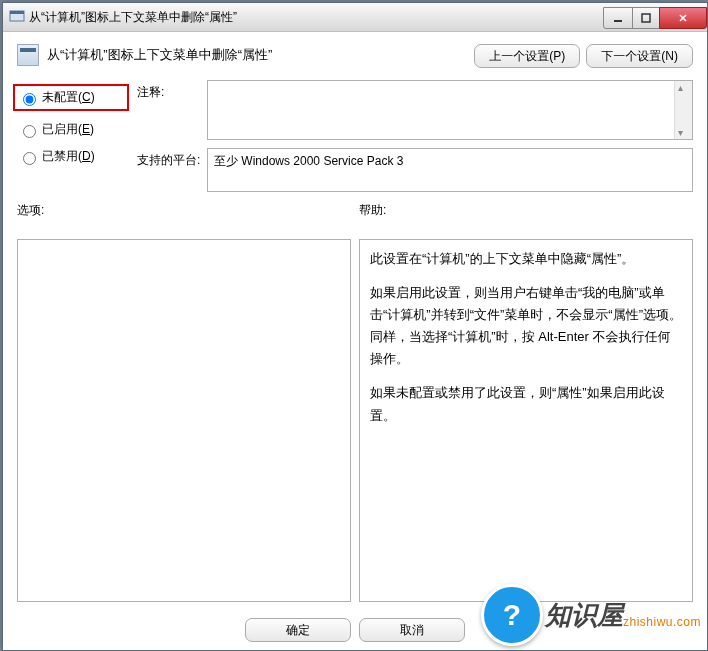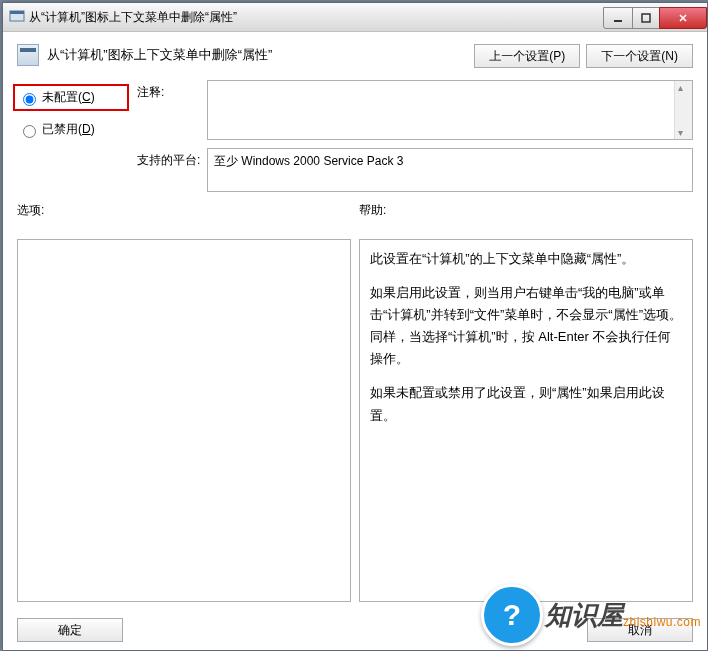--- a/index.html
+++ b/index.html
@@ -12,21 +12,21 @@
 .winbtn.min{border-top-left-radius:0;border-bottom-left-radius:3px}
 .winbtn.max{width:26px}
 .winbtn.close{width:46px;background:linear-gradient(to bottom,#e78,#c9302c);color:#fff;border-color:#a02020;border-bottom-right-radius:3px}
 .winbtn svg{width:10px;height:10px}
 .body{flex:1;padding:12px 14px 8px 14px;display:flex;flex-direction:column;overflow:hidden}
 .hdr{display:flex;align-items:flex-start;gap:8px;margin-bottom:6px}
 .hdr-icon{width:20px;height:20px;flex:none;border:1px solid #9ab;background:linear-gradient(#e8f0f8,#c8d8e8);position:relative}
 .hdr-icon::after{content:"";position:absolute;top:3px;left:2px;right:2px;height:4px;background:#4a6a8a}
 .hdr-text{flex:1;padding-top:2px;font-size:13px}
 .navbtns{display:flex;gap:6px}
-.btn{height:22px;padding:0 14px;background:linear-gradient(to bottom,#fdfdfd,#e8e8e8);border:1px solid #aaa;border-radius:0;font-size:12px;display:flex;align-items:center;cursor:default}
+.btn{height:22px;padding:0 14px;background:linear-gradient(to bottom,#fdfdfd,#e8e8e8);border:1px solid #aaa;border-radius:7px;font-size:12px;display:flex;align-items:center;cursor:default}
 .midrow{display:flex;margin-top:6px;gap:10px}
 .leftcol{width:110px;flex:none}
 .radios{display:flex;flex-direction:column;gap:10px;padding-top:4px}
 .radio-row{display:flex;align-items:flex-end;gap:4px}
 .radio-row input{margin:0 2px 0 6px}
 .highlight{border:2px solid #d00;padding:3px 6px 3px 2px;margin-left:-4px;margin-right:-2px}
 .lbl-u{text-decoration:underline}
 .rightcol{flex:1;display:flex;flex-direction:column;gap:8px}
 .fieldrow{display:flex;gap:6px}
 .fieldlabel{width:64px;text-align:left;padding-top:4px;flex:none}
@@ -35,21 +35,21 @@
 .fieldbox .sb::before{content:"▴";position:absolute;top:1px;left:3px;color:#888;font-size:10px}
 .fieldbox .sb::after{content:"▾";position:absolute;bottom:1px;left:3px;color:#888;font-size:10px}
 .platrow{display:flex;gap:6px;align-items:flex-start}
 .platbox{flex:1;border:1px solid #b0b0b0;background:#fff;height:34px;padding:4px 6px;font-size:12px}
 .labels-row{display:flex;margin-top:10px;margin-bottom:20px}
 .labels-row .l{flex:1}
 .labels-row .r{flex:1;margin-left:8px}
 .panes{flex:1;display:flex;gap:8px;min-height:0}
 .pane{flex:1;border:1px solid #b0b0b0;background:#fff;padding:8px 10px;overflow:auto;font-size:13px;line-height:1.7}
 .pane p{margin:0 0 12px 0}
-.footer{display:flex;justify-content:space-between;gap:8px;padding:8px 14px;border-top:0}
+.footer{display:flex;justify-content:center;gap:8px;padding:8px 14px;border-top:0}
 .footer .btn{min-width:76px;justify-content:center}
 .watermark{position:absolute;right:6px;bottom:4px;display:flex;align-items:center;gap:2px;pointer-events:none}
 .wm-circle{width:56px;height:56px;border-radius:50%;background:#1e9be8;display:flex;align-items:center;justify-content:center;color:#fff;font-size:30px;font-weight:bold;border:3px solid #fff;box-shadow:0 2px 4px rgba(0,0,0,.3)}
 .wm-text{display:flex;align-items:flex-end;line-height:1.1}
 .wm-text .cn{font-size:26px;font-weight:bold;color:#444;font-style:italic}
 .wm-text .en{font-size:12px;color:#e67a00;letter-spacing:.5px}
 </style>
 </head>
 <body>
 
@@ -99,20 +99,24 @@
 
     <div class="midrow">
       <div class="leftcol">
         <div class="radios">
           <label class="radio-row highlight">
             <input type="radio" name="cfg" checked="" style="">
             <span><span>未配置(</span><span class="lbl-u">C</span><span>)</span></span>
           </label>
           <label class="radio-row">
             <input type="radio" name="cfg" style="">
+            <span><span>已启用(</span><span class="lbl-u">E</span><span>)</span></span>
+          </label>
+          <label class="radio-row">
+            <input type="radio" name="cfg" style="">
             <span><span>已禁用(</span><span class="lbl-u">D</span><span>)</span></span>
           </label>
         </div>
       </div>
       <div class="rightcol">
         <div class="fieldrow">
           <div class="fieldlabel">注释:</div>
           <div class="fieldbox">
             <span></span>
             <div class="sb"></div>

